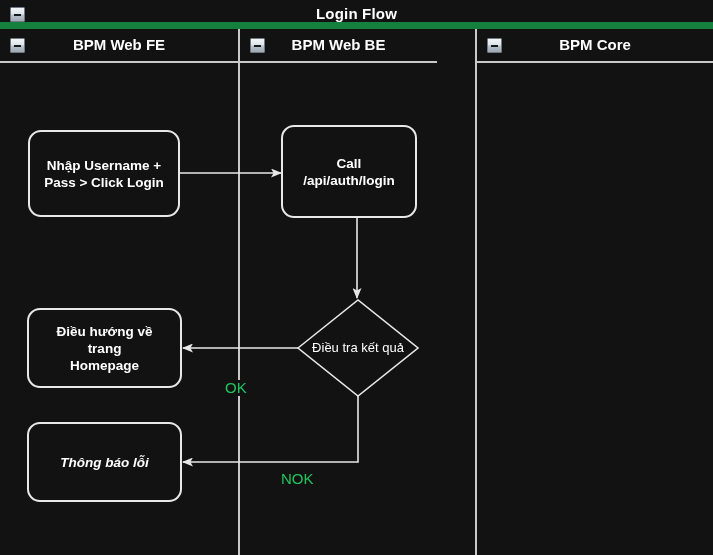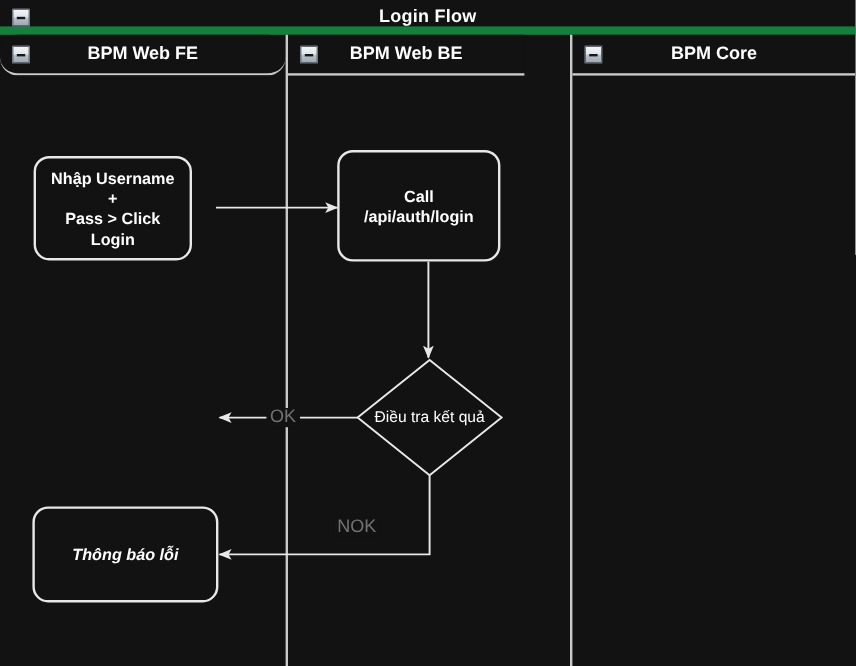--- a/index.html
+++ b/index.html
@@ -110,48 +110,49 @@
     position: absolute;
     color: #ffffff;
     font-size: 13px;
     font-weight: normal;
     white-space: nowrap;
     text-align: center;
   }
 
   .edge-label {
     position: absolute;
-    color: #737373;
+    color: #22c55e;
     font-size: 15px;
     font-weight: normal;
     background: #121212;
     padding: 0 3px;
     white-space: nowrap;
     line-height: 16px;
+    margin-top: 40px;
   }
 
   svg.overlay {
     position: absolute;
     left: 0; top: 0;
     width: 713px;
     height: 555px;
     pointer-events: none;
   }
 </style>
 </head>
 <body>
 
 <div id="app">
 
   <div class="title-bar">
     <div class="title-bar-text">Login Flow</div>
     <div class="collapse-icon" style="left:10px; top:7px;"></div>
   </div>
 
-  <div class="lane-header" style="left:0px; width:238px;border-radius:15px;">
+  <div class="lane-header" style="left:0px; width:238px;">
     <div class="lane-header-label">BPM Web FE</div>
     <div class="collapse-icon" style="left:10px; top:9px;"></div>
   </div>
 
   <div class="lane-header" style="left:240px; width:197px;">
     <div class="lane-header-label">BPM Web BE</div>
     <div class="collapse-icon" style="left:10px; top:9px;"></div>
   </div>
 
   <div class="lane-header" style="left:477px; width:236px;">
@@ -183,27 +184,29 @@
 
     <g>
       <path d="M298,348 L183,348" stroke="#e8e8e8" stroke-width="1.6" fill="none" marker-end="url(#arrowhead)"></path>
     </g>
 
     <g>
       <path d="M358,396 L358,462 L183,462" stroke="#e8e8e8" stroke-width="1.6" fill="none" marker-end="url(#arrowhead)"></path>
     </g>
   </svg>
 
-  <div class="node" style="left:28px; top:130px; width:132px; height:87px;">Nhập Username +
+  <div class="node" style="left:28px; top:130px; width:152px; height:87px;">Nhập Username +
 Pass &gt; Click Login</div>
 
   <div class="node" style="left:281px; top:125px; width:136px; height:93px;">Call /api/auth/login</div>
 
   <div class="diamond-label" style="left:298px; top:340px; width:120px;">Điều tra kết quả</div>
 
+  <div class="node" style="left:27px; top:308px; width:155px; height:80px;">Điều hướng về trang
+Homepage</div>
 
   <div class="node" style="left:27px; top:422px; width:155px; height:80px;font-style:italic;">Thông báo lỗi</div>
 
   <div class="edge-label" style="left:222px; top:340px;">OK</div>
 
   <div class="edge-label" style="left:278px; top:431px;text-align:center;">NOK</div>
 
 </div>
 
 </body></html>

